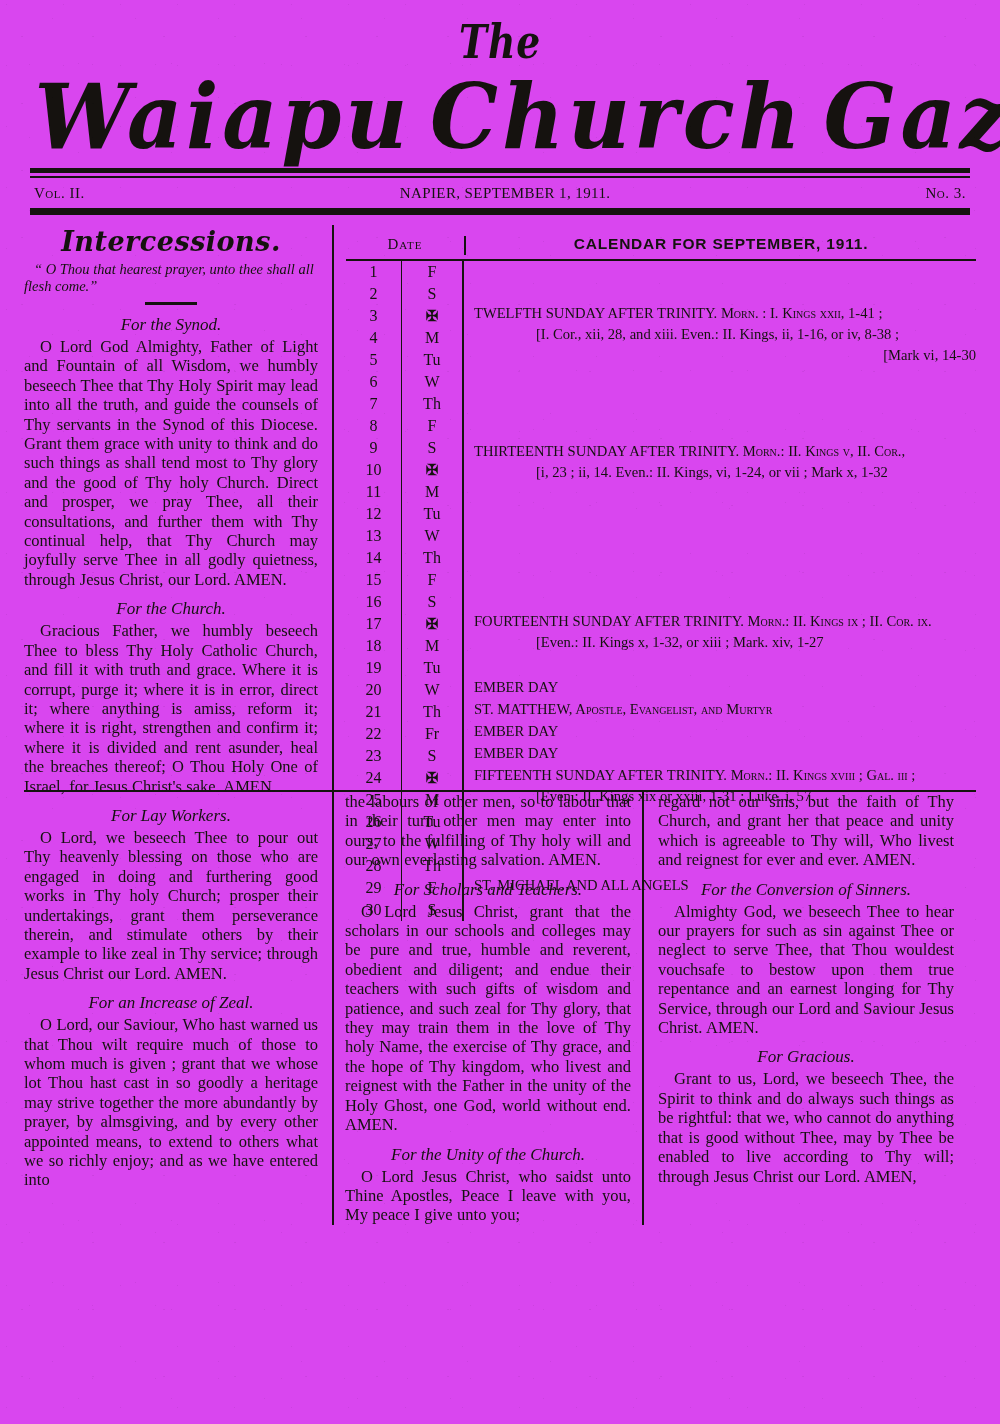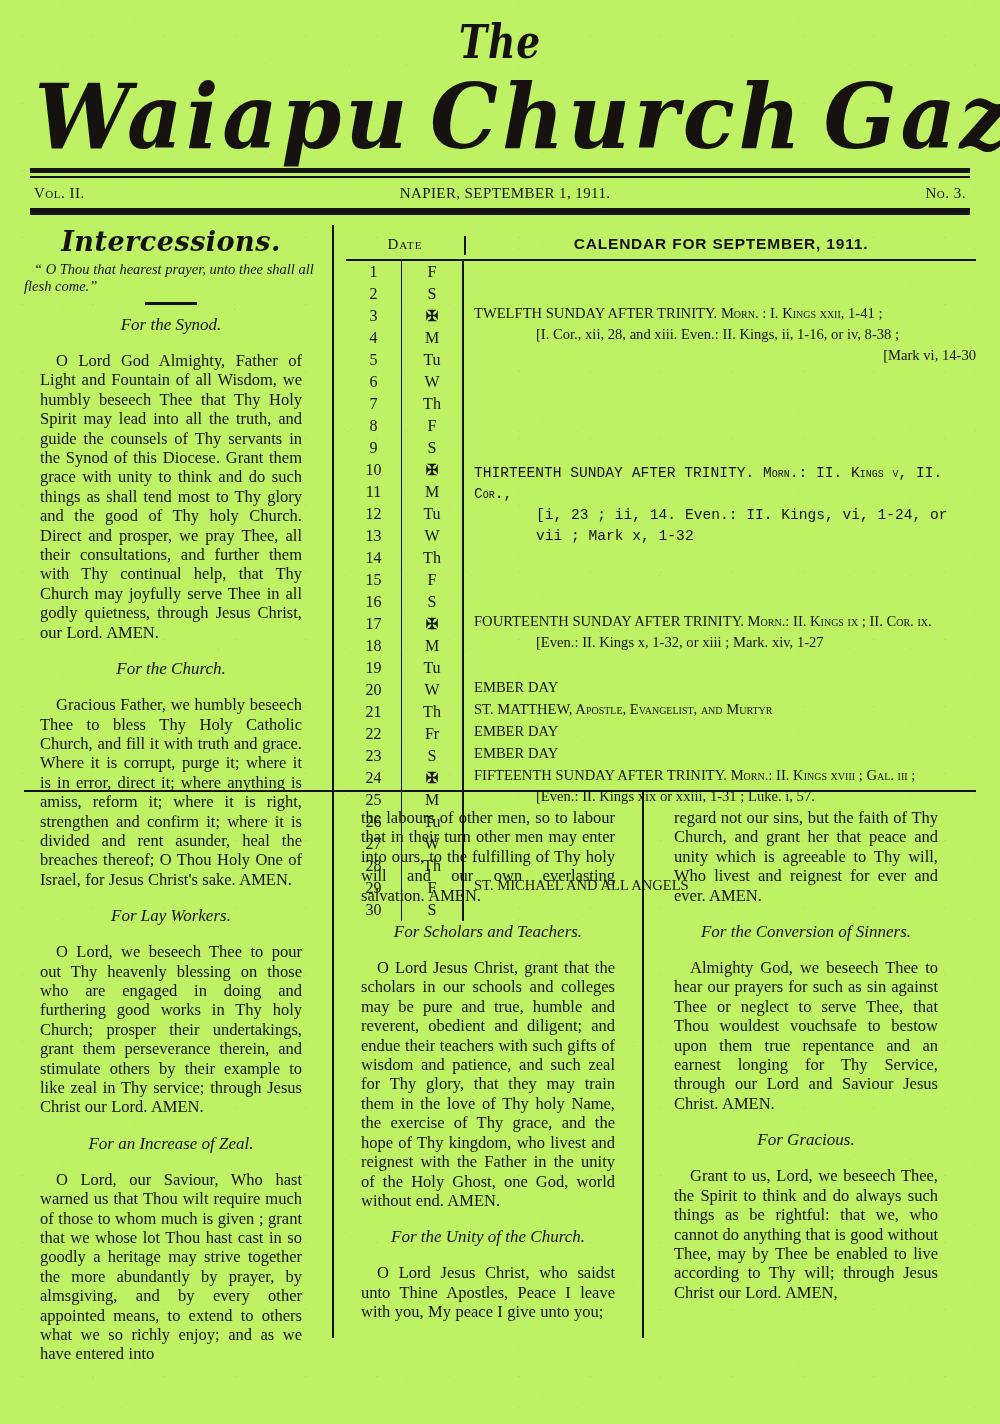--- a/index.html
+++ b/index.html
@@ -14,21 +14,21 @@
     color: #15120f;
     position: relative;
     overflow: hidden;
   }
   .page {
     width: 1000px;
     height: 1424px;
     position: relative;
     padding: 0;
     box-sizing: border-box;
-    background: #bef264;
+    background: #d946ef;
   }
 
   
   .masthead {
     text-align: center;
     padding-top: 16px;
   }
   .mast-the {
     font-family: "DejaVu Serif", serif;
     font-weight: bold;
@@ -121,21 +121,21 @@
     font-style: italic;
     font-size: 17px;
     line-height: 21px;
     margin: 9px 0 2px 0;
   }
   .prayer-body {
     font-size: 16.5px;
     line-height: 19.4px;
     text-align: justify;
     text-indent: 16px;
-    margin: 16px;
+    margin: 0;
     hyphens: none;
     word-spacing: 0.3px;
   }
   .prayer-body.cont { text-indent: 0; }
 
   
   .cal-head {
     display: flex;
     align-items: flex-end;
     height: 30px;
@@ -369,21 +369,21 @@
               <div class="cal-cell">F</div>
               <div class="cal-cell">S</div>
             </div>
         </div>
         <div class="cal-events" id="cal-events">
             <div class="cal-evt" style="top: 42px;">
               <span class="l2 sc">TWELFTH SUNDAY AFTER TRINITY. Morn. : I.  Kings  xxii,  1-41 ;</span>
               <span class="l2 ind-c2">[I. Cor., xii, 28, and xiii.   Even.: II. Kings, ii, 1-16, or iv, 8-38 ;</span>
               <span class="l2 ind-r">[Mark vi, 14-30</span>
             </div>
-            <div class="cal-evt" style="top: 202px; font-family: Liberation Mono, monospace;">
+            <div class="cal-evt" style="top: 180px;">
               <span class="l2 sc">THIRTEENTH SUNDAY AFTER TRINITY.   Morn.: II. Kings v, II. Cor.,</span>
               <span class="l2 ind-c2">[i, 23 ; ii, 14.   Even.: II. Kings, vi, 1-24, or vii ; Mark x, 1-32</span>
             </div>
             <div class="cal-evt" style="top: 350px;">
               <span class="l2 sc">FOURTEENTH SUNDAY AFTER TRINITY.  Morn.: II. Kings ix ; II. Cor. ix.</span>
               <span class="l2 ind-c2">[Even.: II. Kings x, 1-32, or xiii ; Mark. xiv, 1-27</span>
             </div>
             <div class="cal-evt" style="top: 416px;">
               <span class="l2 sc">EMBER DAY</span>
             </div>

